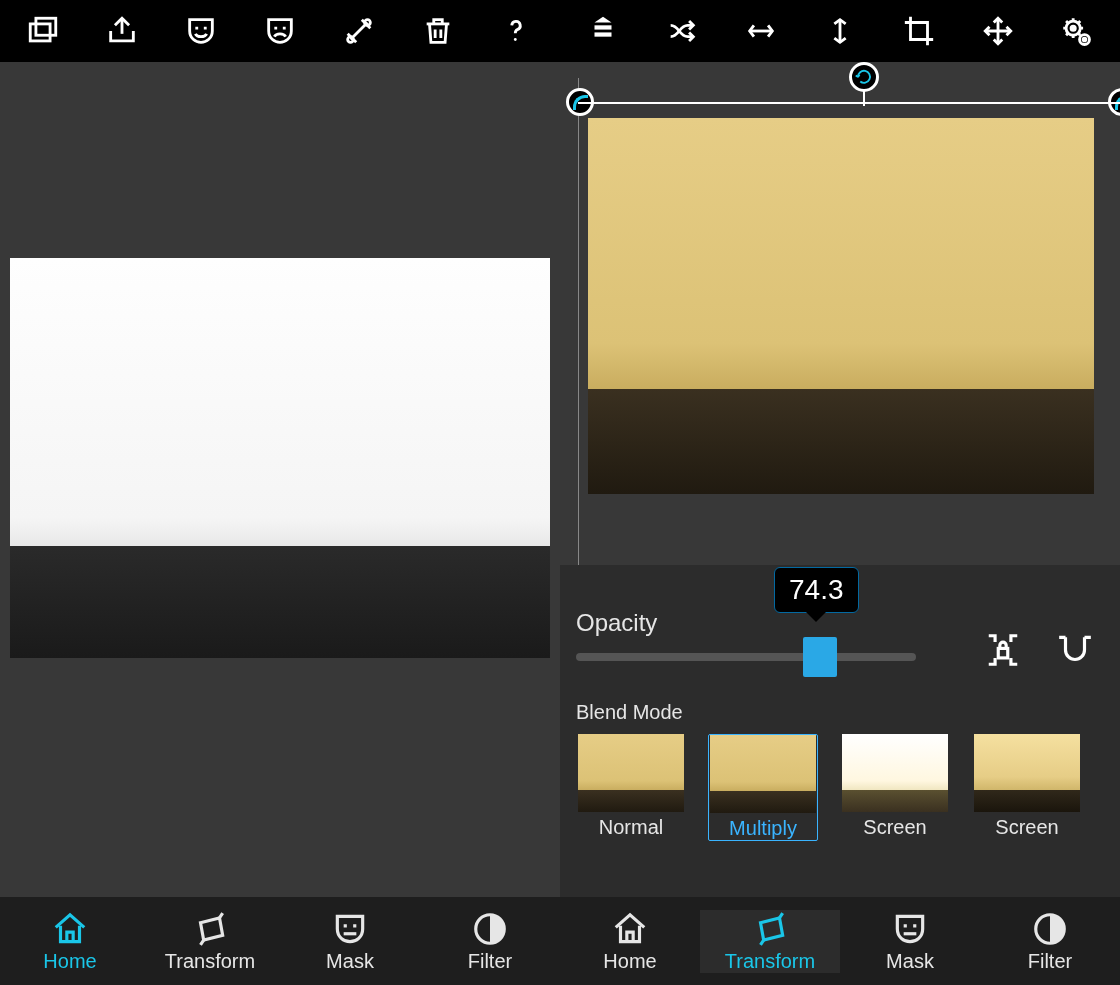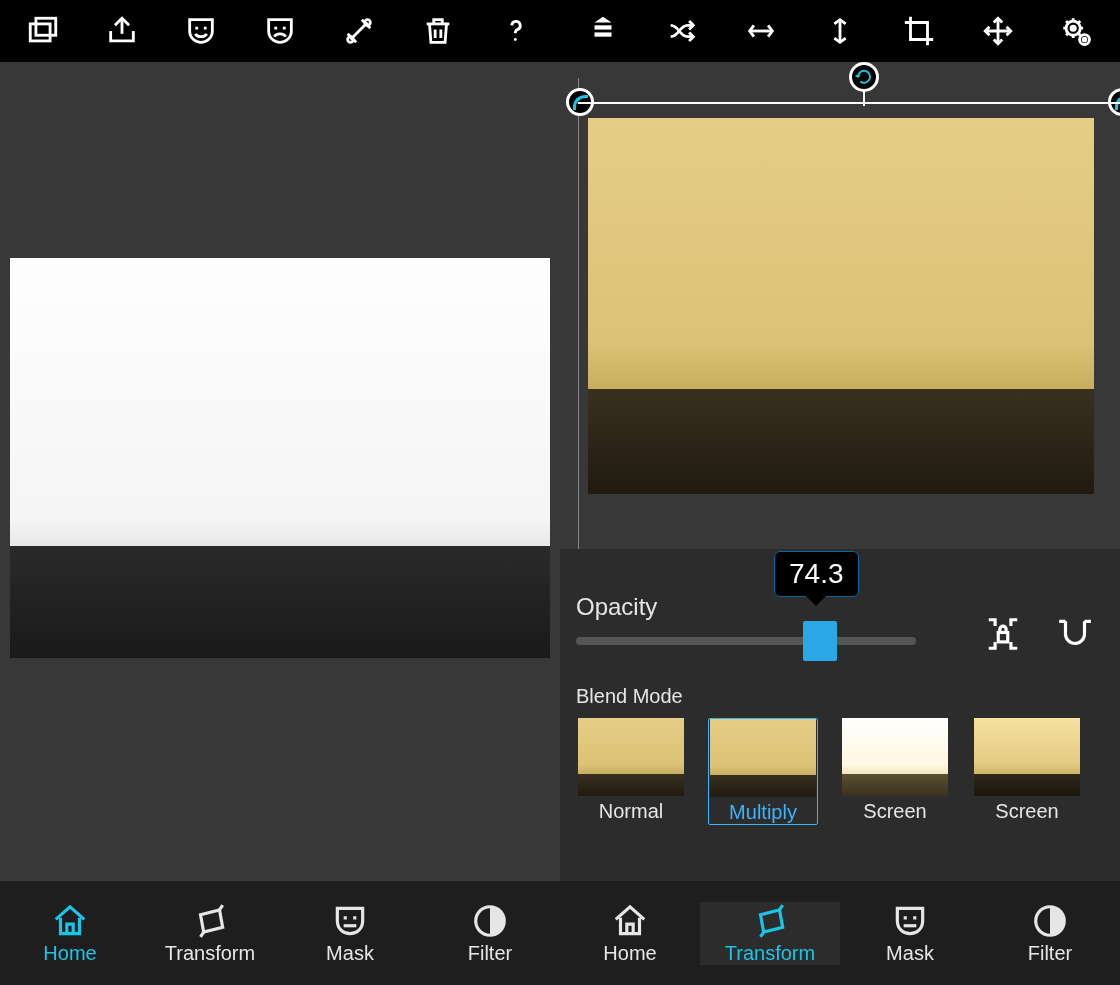--- a/index.html
+++ b/index.html
@@ -206,21 +206,21 @@
   .blend-thumb .tree-img { position:absolute; inset:0; }
   .blend-thumb .tree { left:48%; bottom:26%; width:56%; height:60%; }
   .blend-caption {
     color:#e6e6e6;
     font-size: 20px;
     margin-top: 4px;
   }
   .blend-item.active .blend-caption { color:#3ab4ff; }
   
   .bottom-nav {
-    height: 104px;
+    height: 88px;
     background: #1e1e1e;
     display: flex;
     align-items: center;
   }
   .nav-item {
     flex:1;
     display:flex;
     flex-direction:column;
     align-items:center;
     justify-content:center;

